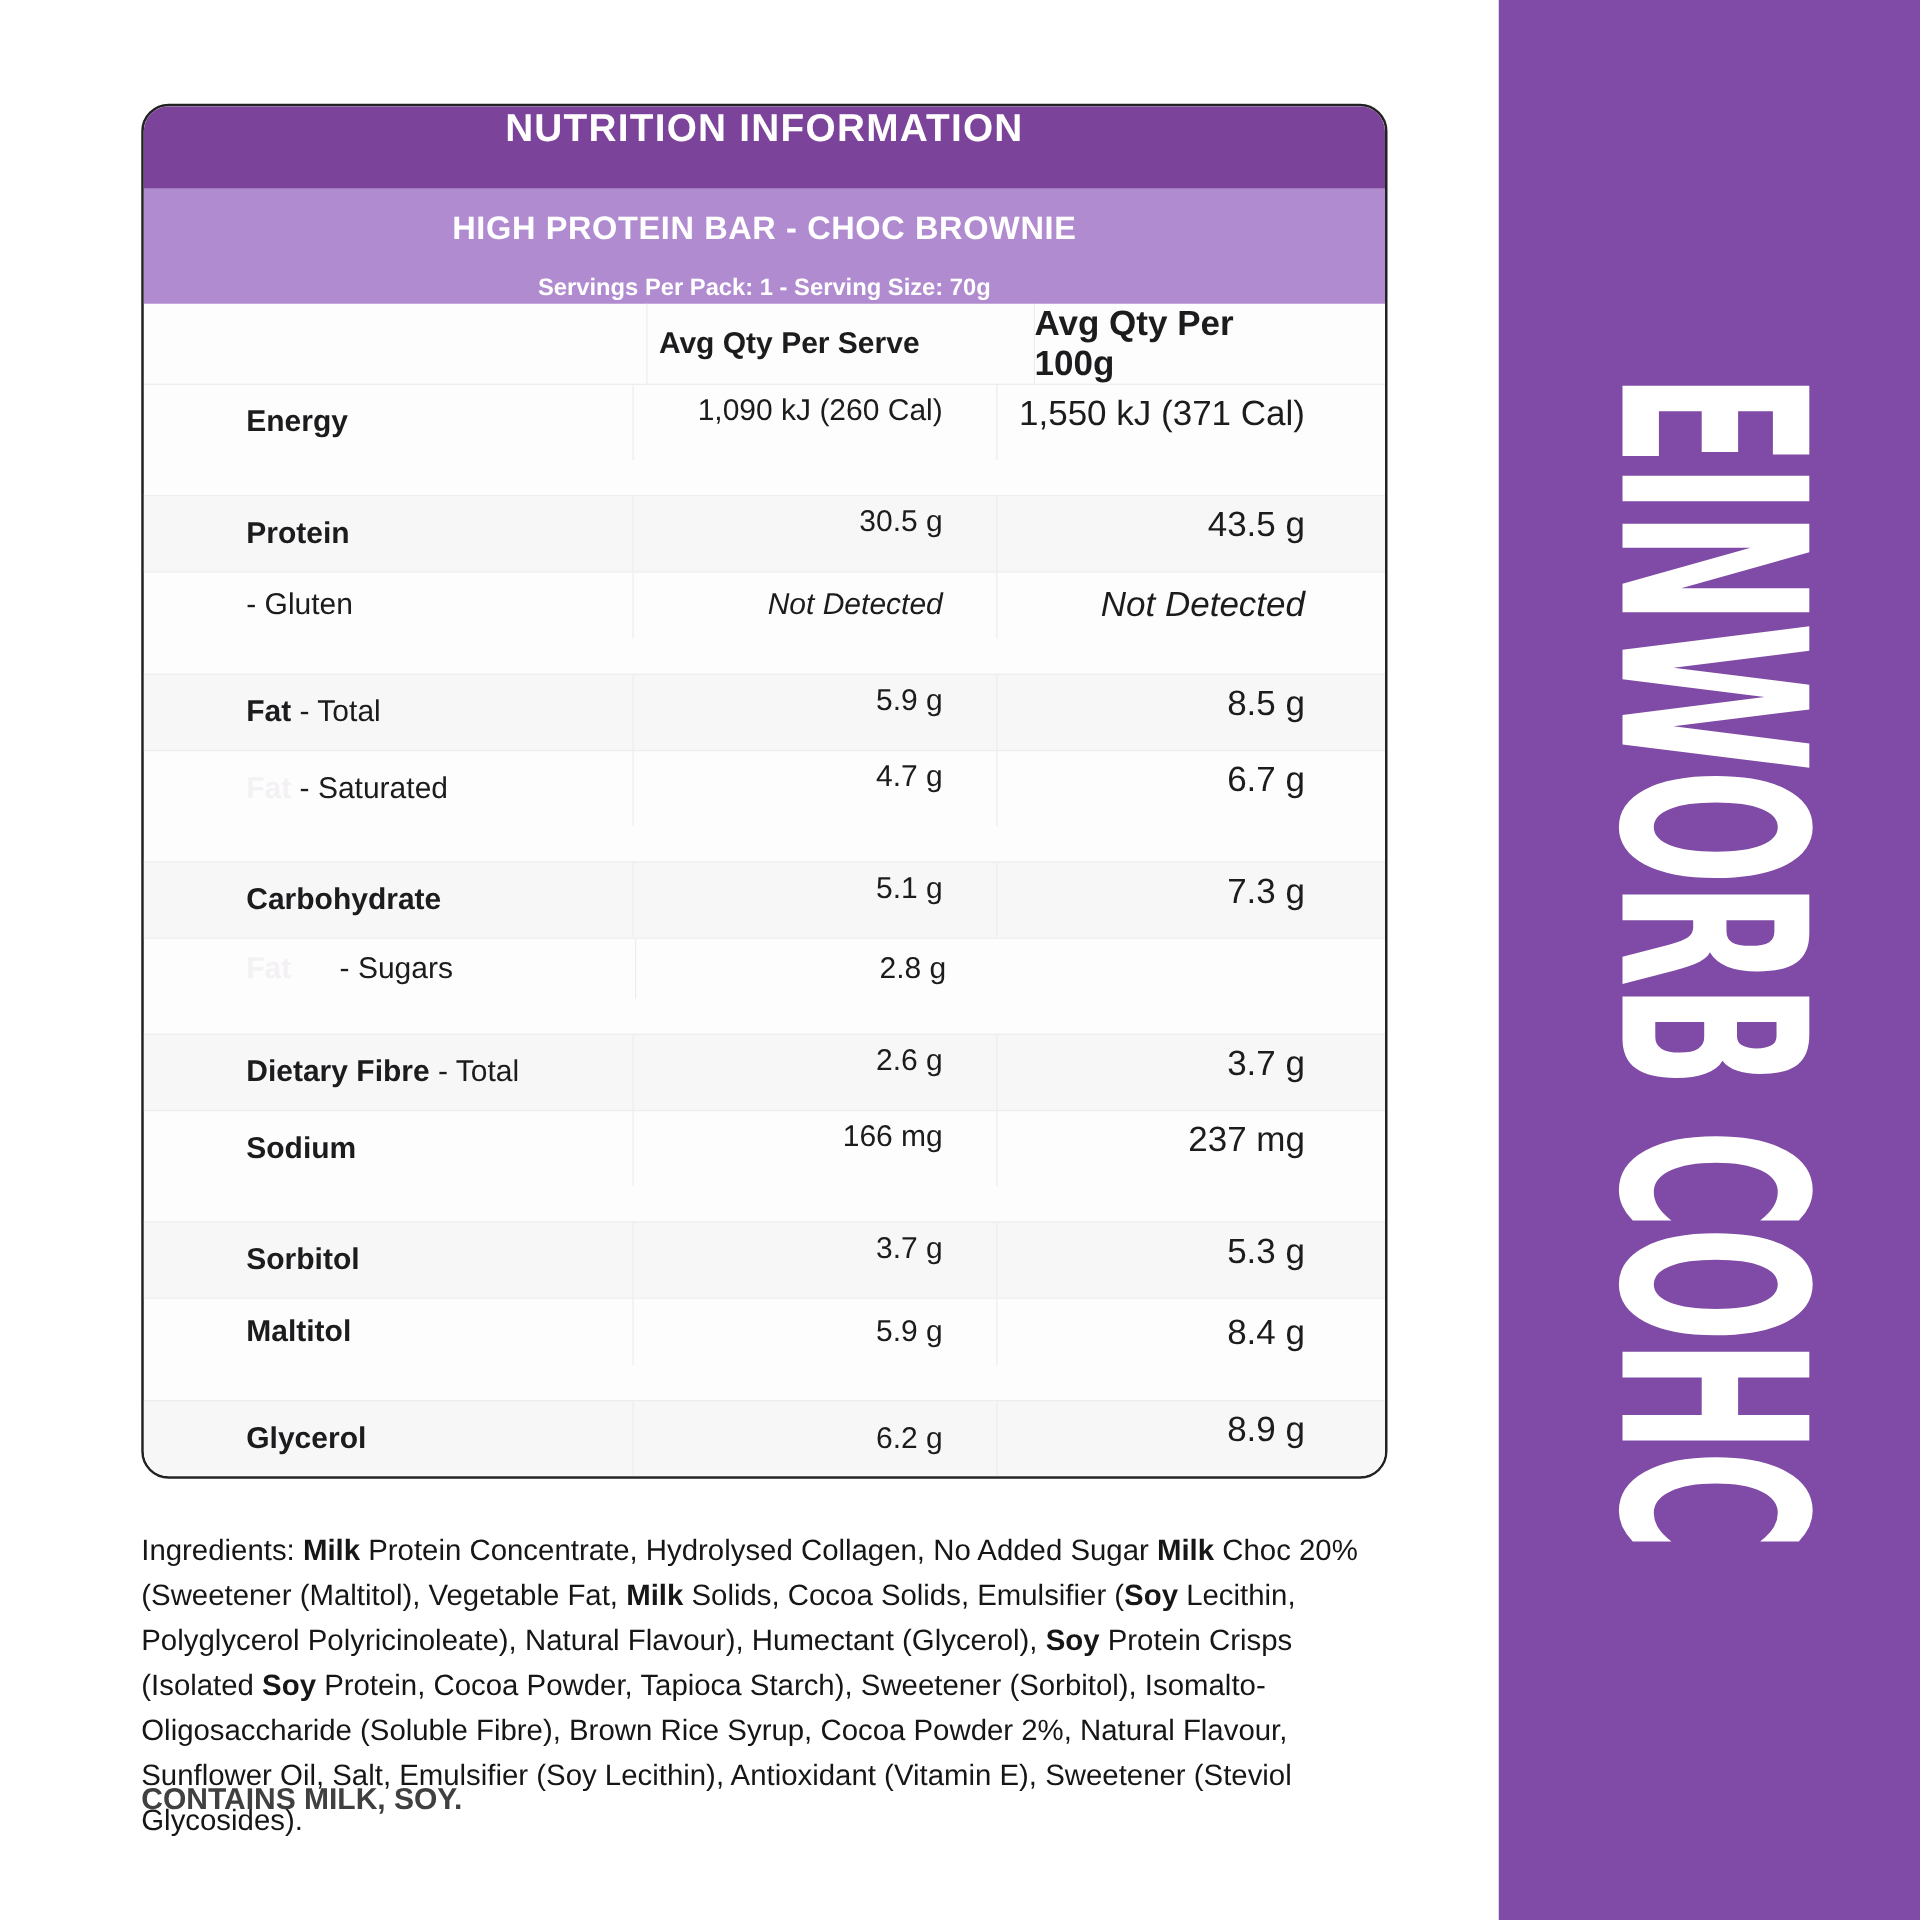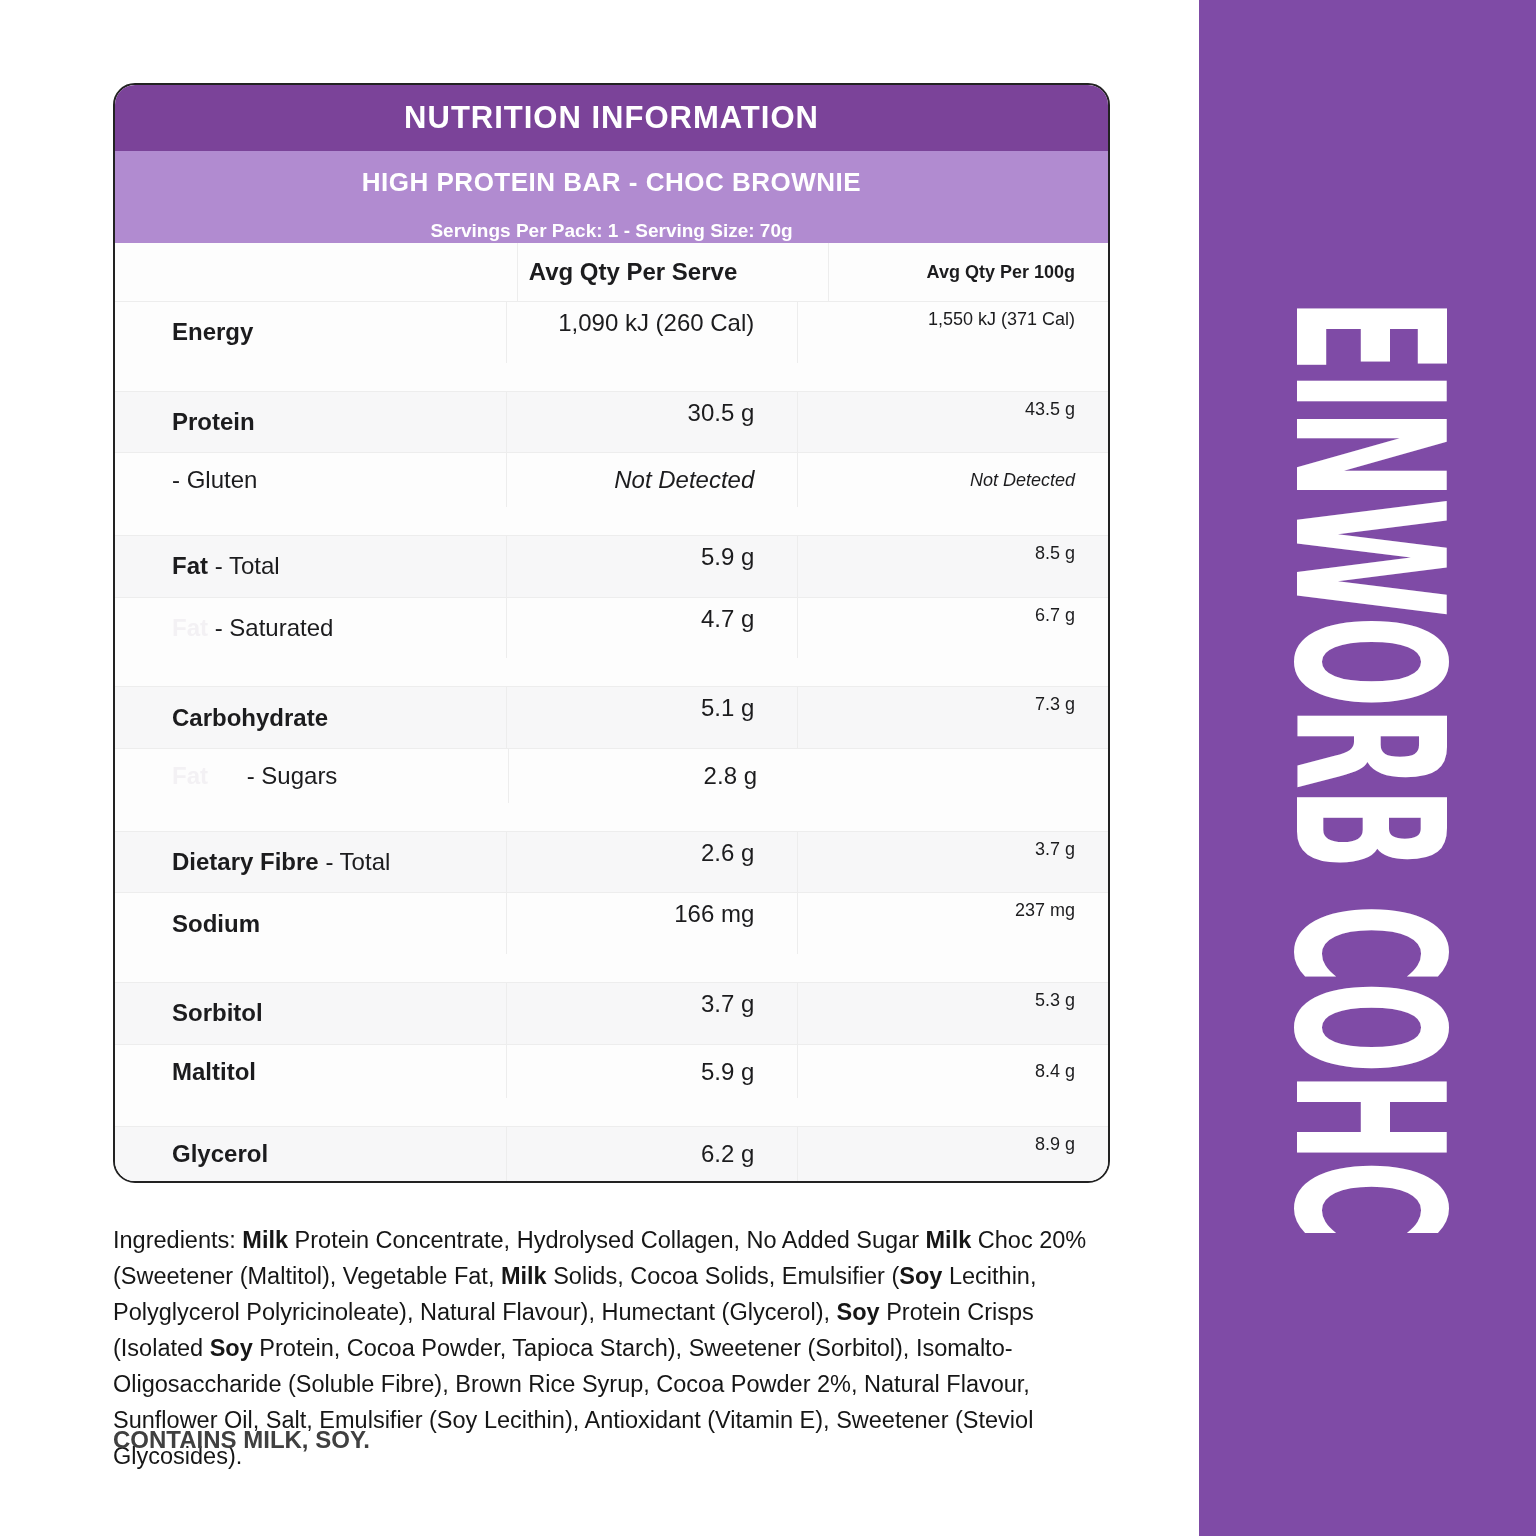--- a/index.html
+++ b/index.html
@@ -19,41 +19,41 @@
     transform:scaleY(0.53);transform-origin:center;
     letter-spacing:-4px;
   }
   
   .card{
     position:absolute;left:113px;top:83px;width:997px;height:1100px;
     background:#fdfdfd;border:2px solid #222222;border-radius:22px;
     overflow:hidden;box-sizing:border-box;display:flex;flex-direction:column;
   }
   .card-header{
-    height:66px;flex:0 0 66px;background:#7b4399;display:flex;align-items:center;justify-content:center;
+    height:66px;flex:0 0 66px;background:#7b4399;display:flex;justify-content:center;
   }
   .card-header .t{
     color:#ffffff;font-weight:bold;font-size:31px;letter-spacing:1px;
   }
   .card-band{
     height:92px;flex:0 0 92px;background:#b18bd0;display:flex;flex-direction:column;
     align-items:center;justify-content:center;color:#ffffff;
   }
   .band-product{font-weight:bold;font-size:26px;letter-spacing:.5px;margin-top:14px;}
   .band-serving{font-weight:bold;font-size:19px;margin-top:22px;}
   
   .table{flex:1 1 auto;display:flex;flex-direction:column;}
   .t-row{display:flex;flex:1 1 auto;border-top:1px solid #ededed;box-sizing:border-box;}
   .t-row.head{border-top:none;flex:0 0 58px;}
   .t-row.shade{background:#f7f7f8;margin-top:28px;}
-  .c-label{width:393px;box-sizing:border-box;padding-left:57px;display:flex;align-items:center;font-size:24px;}
+  .c-label{width:393px;box-sizing:border-box;padding-left:82px;display:flex;align-items:center;font-size:24px;}
   .c-val{width:292px;box-sizing:border-box;padding-right:43px;border-left:1px solid #ededed;
          display:flex;justify-content:flex-end;font-size:24px;}
-  .c-val2{width:312px;box-sizing:border-box;padding-right:33px;border-left:1px solid #ededed;
-         display:flex;justify-content:flex-end;font-size:18px;}
+  .c-val2{width:312px;box-sizing:border-box;padding-right:64px;border-left:1px solid #ededed;
+         display:flex;justify-content:flex-end;font-size:28px;}
   .v-top{align-items:flex-start;padding-top:7px;}
   .v-mid{align-items:center;padding-top:0;}
   .c-head{align-items:center;font-weight:bold;margin-left:48px;}
   .lab-b{font-weight:bold;}
   .lab-hidden{font-weight:bold;color:#f3f1f4;}
   .it{font-style:italic;}
   
   .ingredients{
     position:absolute;left:113px;top:1222px;width:990px;
     font-size:23.5px;line-height:36px;color:#161616;

